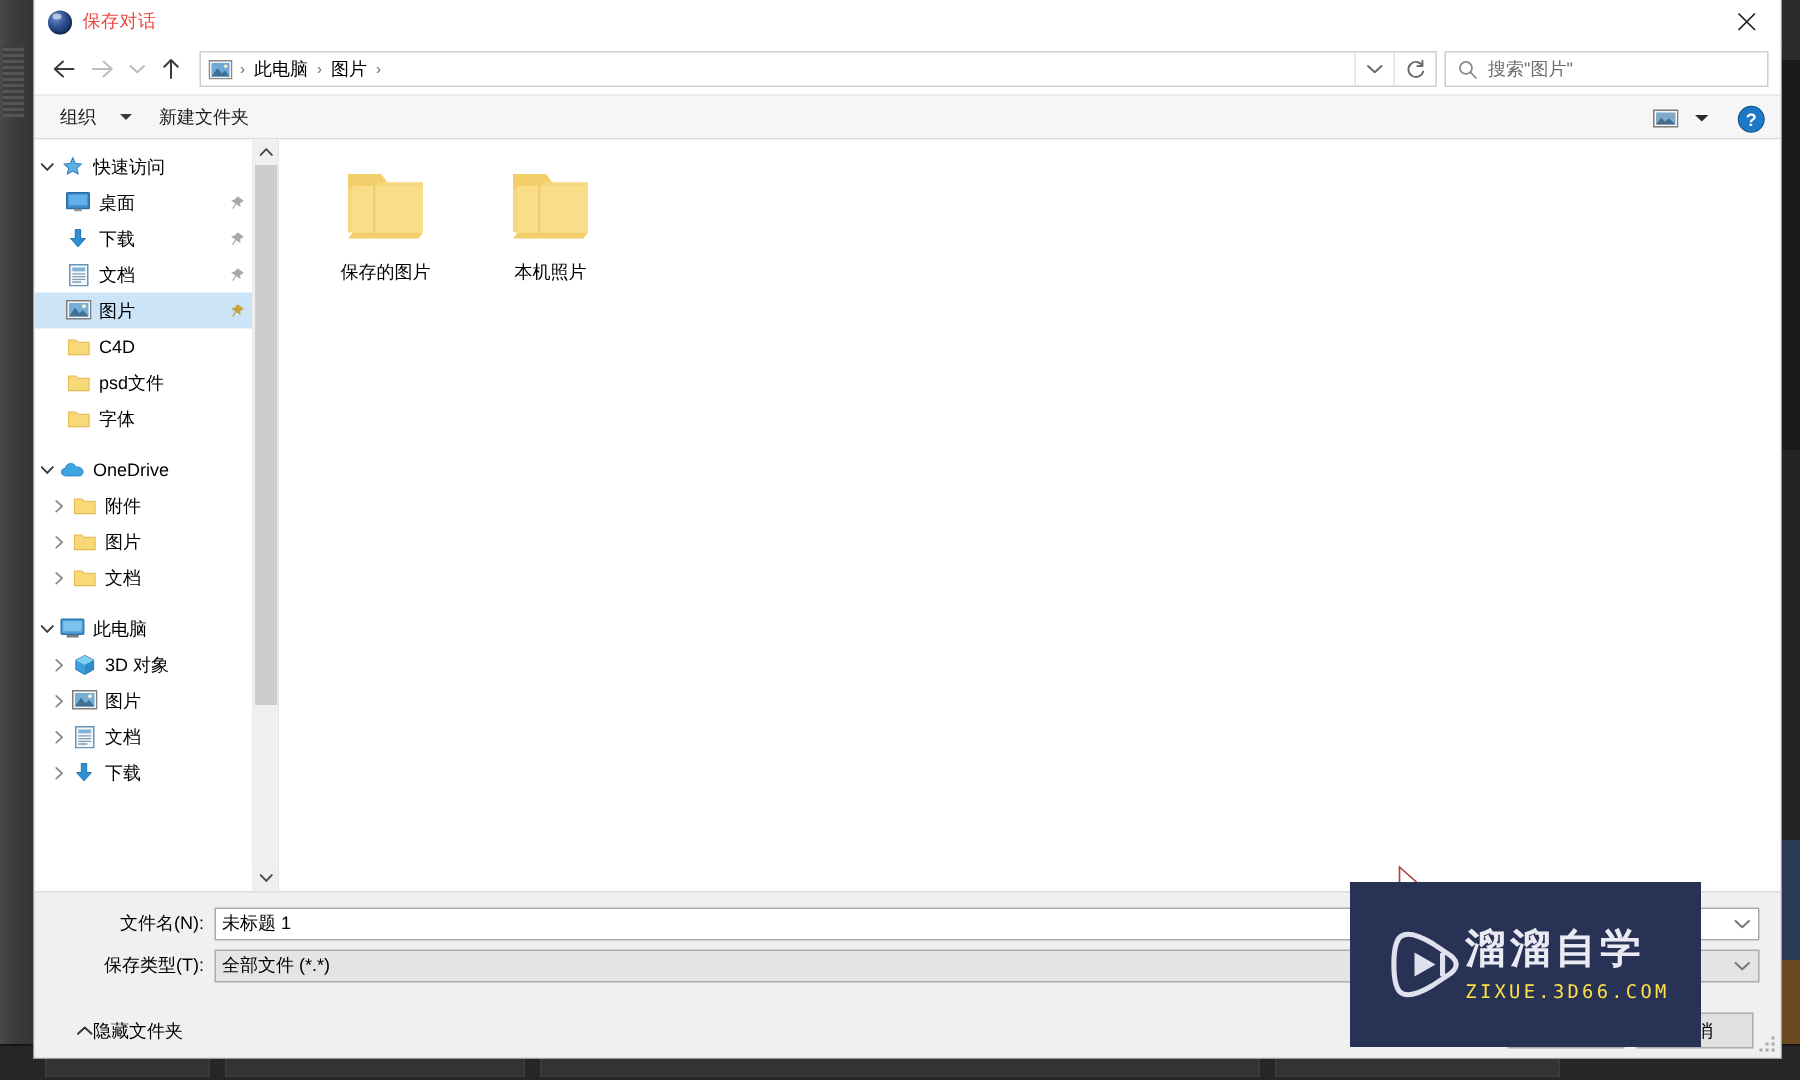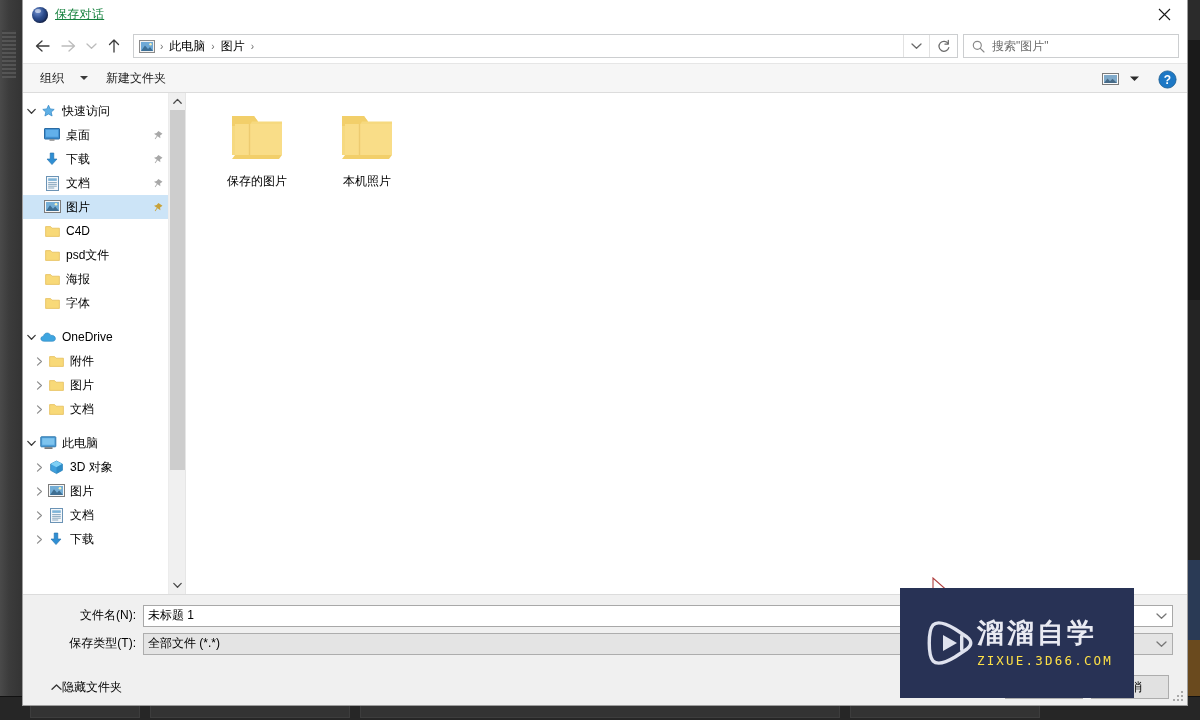--- a/index.html
+++ b/index.html
@@ -63,21 +63,21 @@
     border-radius: 50%;
     background: radial-gradient(circle at 35% 30%, #6f8fd0 0%, #2a4a8a 45%, #16275a 100%);
     box-shadow: inset -1px -1px 2px rgba(0,0,0,.4);
     position: relative;
   }
   .title-icon::after {
     content:''; position:absolute; left:3px; top:2px; width:6px; height:4px;
     border-radius:50%; background: rgba(255,255,255,.55);
   }
   .title-text {
-    font-size: 12px; color: #15803d; letter-spacing: .3px; text-decoration: underline;
+    font-size: 12px; color: #ef4444; letter-spacing: .3px;
   }
   .title-close {
     position: absolute; right: 0; top: 0;
     width: 45px; height: 29px;
     display: flex; align-items: center; justify-content: center;
     cursor: default;
   }
   .title-close svg { display:block; }
 
   
@@ -546,28 +546,20 @@
 
       <div class="nav-item nav-child">
         <span class="nav-ico">
           <svg width="15" height="13" viewBox="0 0 15 13">
               <path d="M0.6 1.6 H5.6 L7 3.2 H14.4 V11.4 H0.6 Z" fill="#f8d978" stroke="#e3b94f" stroke-width="0.7"></path>
             </svg>
         </span>
         <span class="nav-label">psd文件</span>
       </div>
 
-      <div class="nav-item nav-child">
-        <span class="nav-ico">
-          <svg width="15" height="13" viewBox="0 0 15 13">
-              <path d="M0.6 1.6 H5.6 L7 3.2 H14.4 V11.4 H0.6 Z" fill="#f8d978" stroke="#e3b94f" stroke-width="0.7"></path>
-            </svg>
-        </span>
-        <span class="nav-label">海报</span>
-      </div>
 
       <div class="nav-item nav-child">
         <span class="nav-ico">
           <svg width="15" height="13" viewBox="0 0 15 13">
               <path d="M0.6 1.6 H5.6 L7 3.2 H14.4 V11.4 H0.6 Z" fill="#f8d978" stroke="#e3b94f" stroke-width="0.7"></path>
             </svg>
         </span>
         <span class="nav-label">字体</span>
       </div>
 

